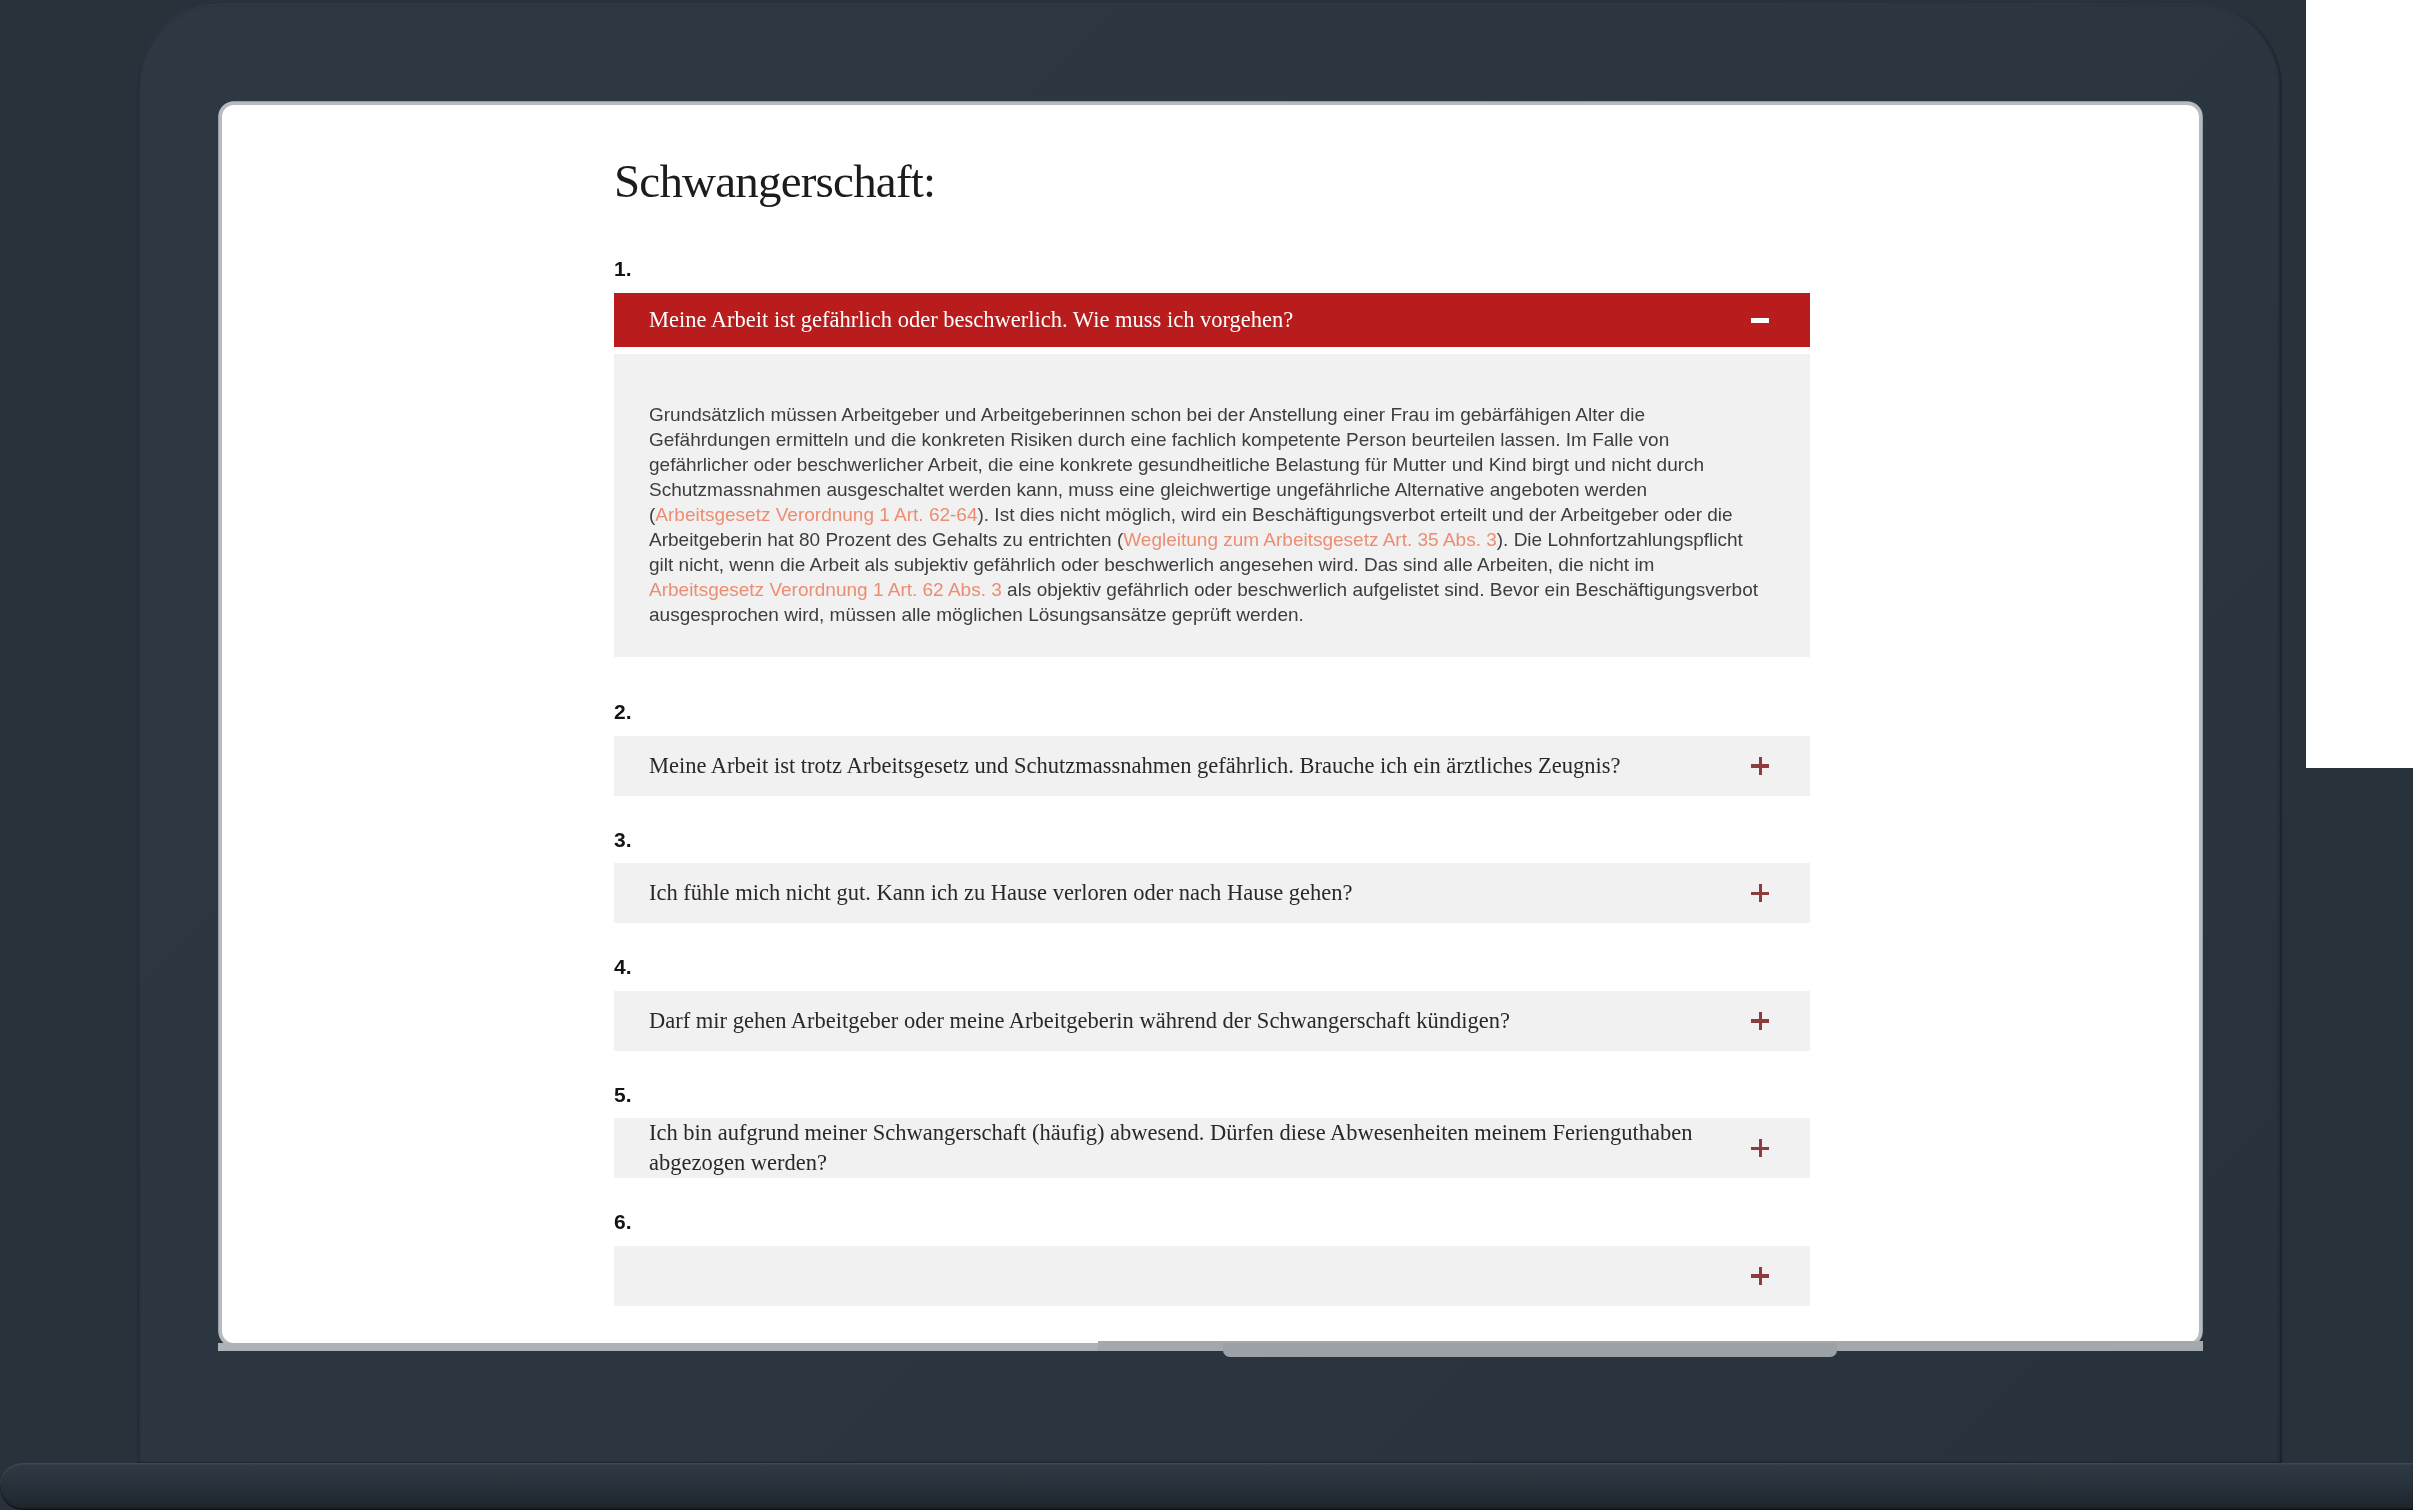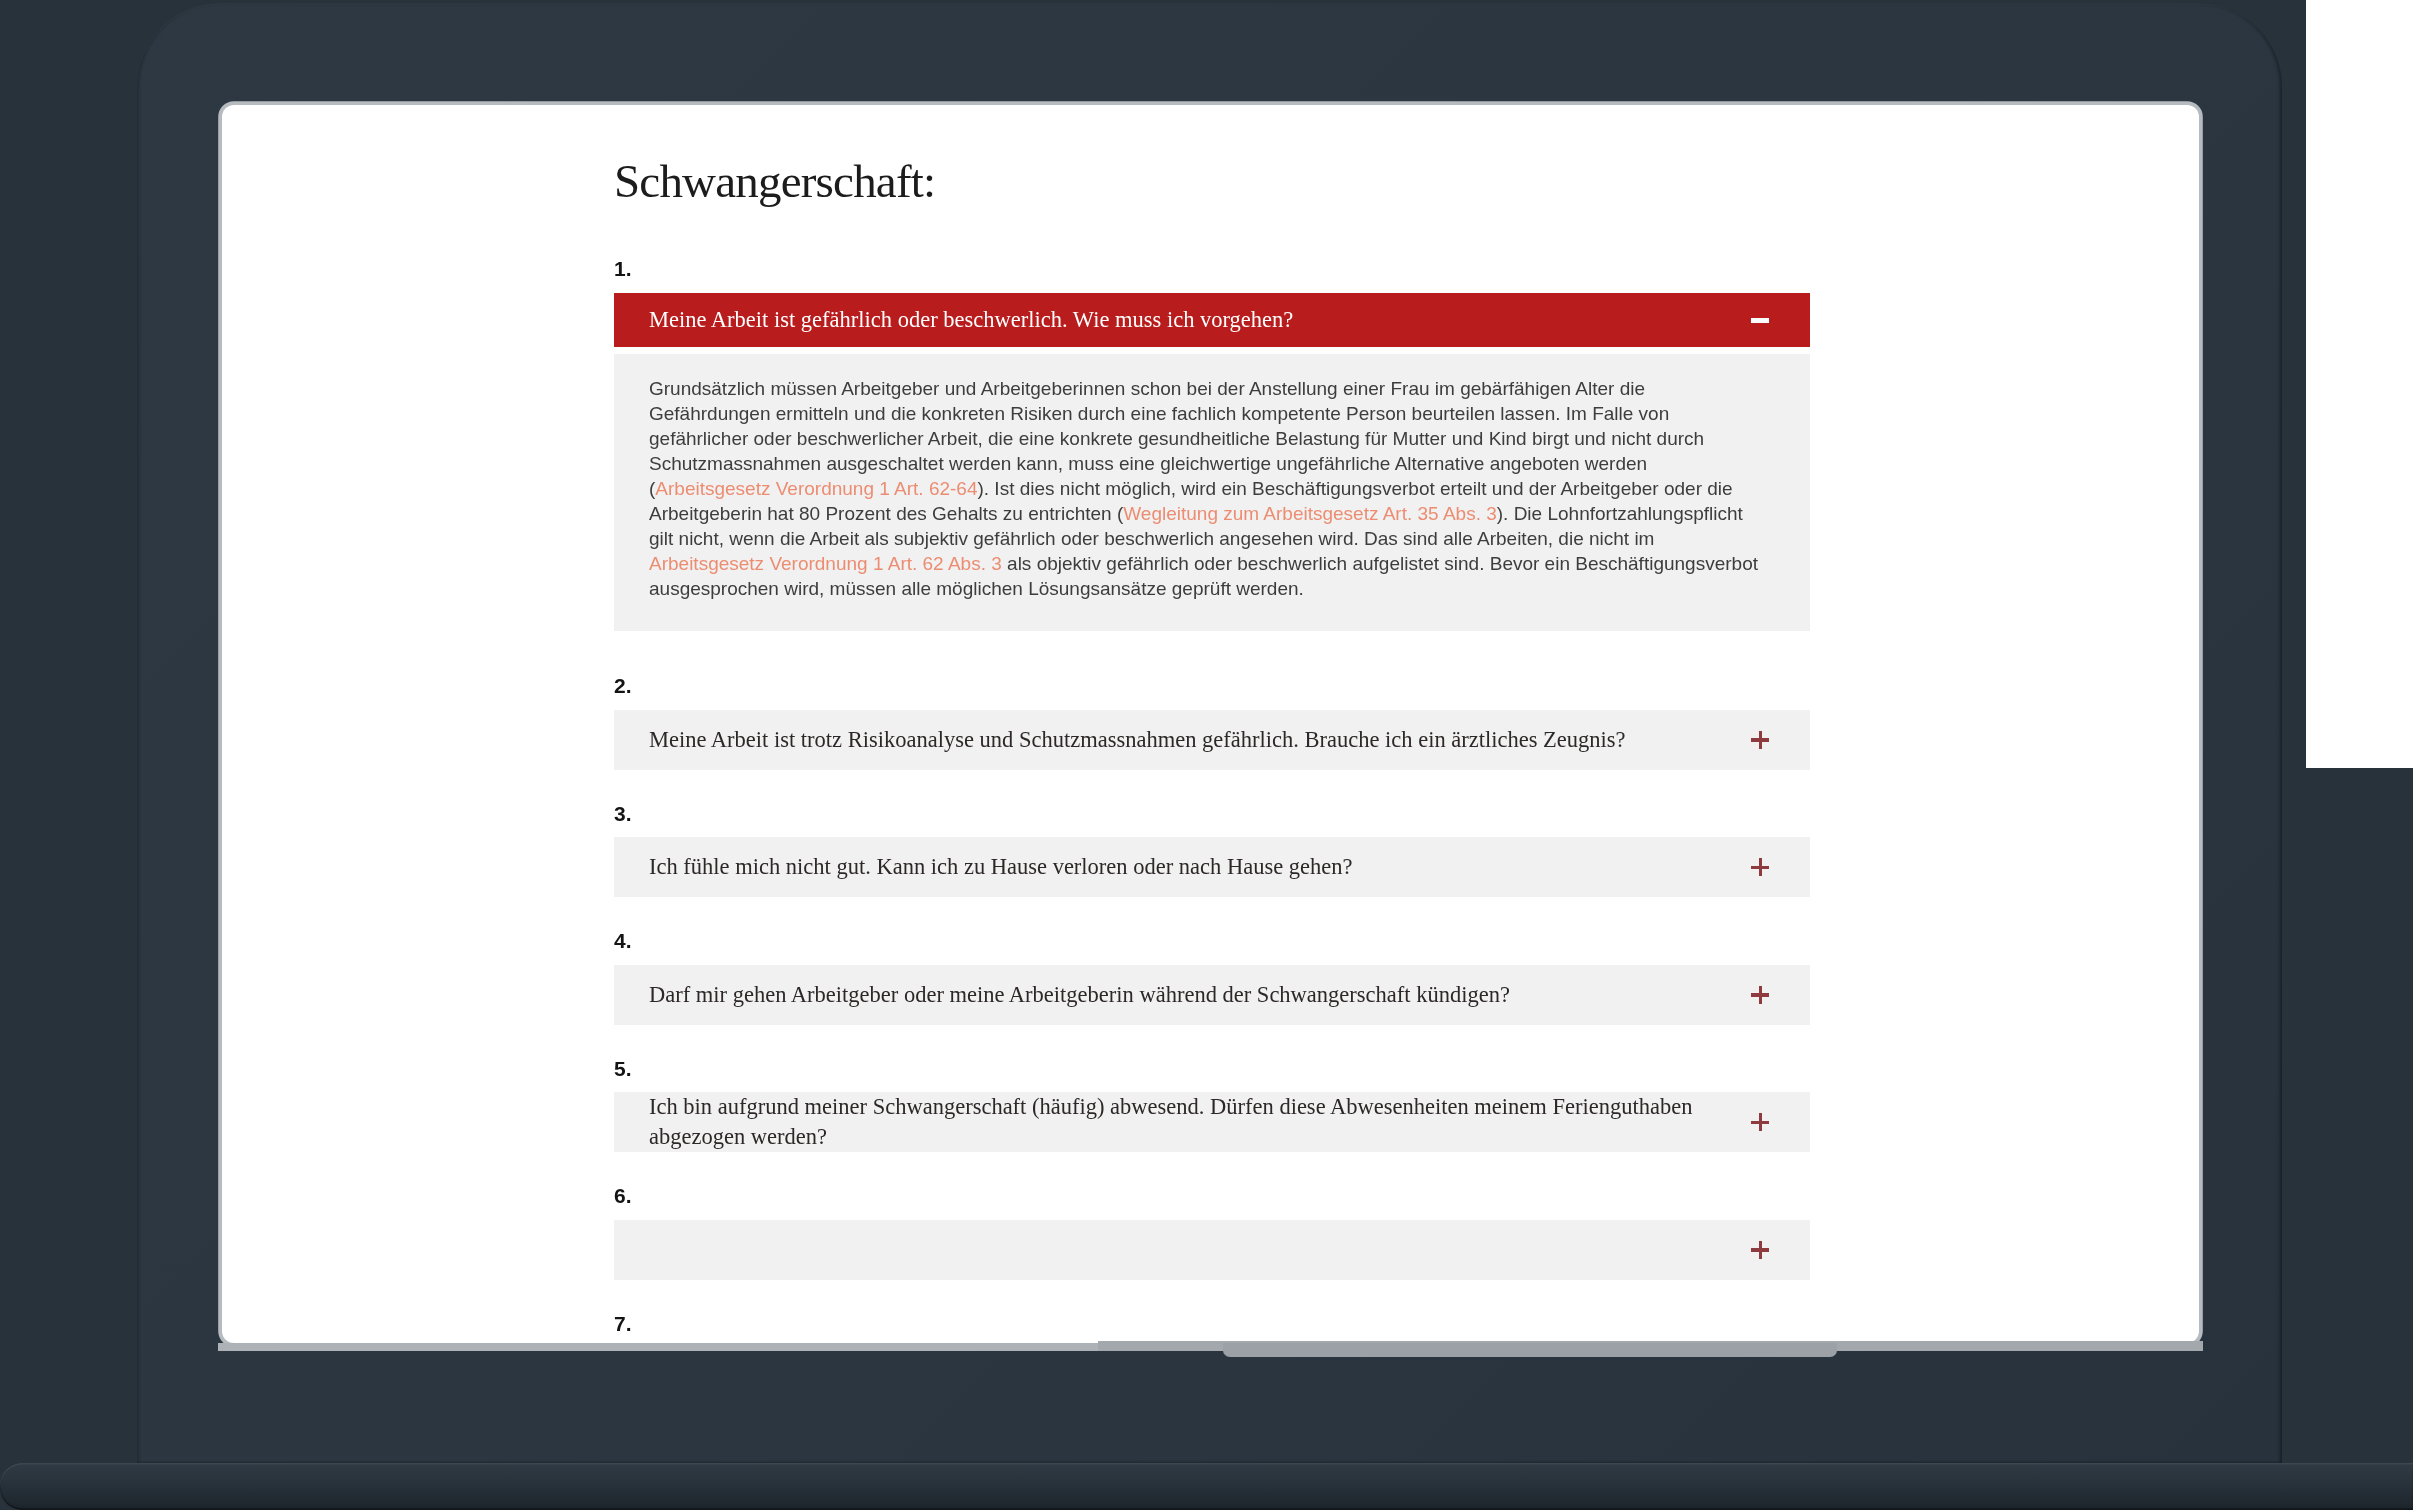--- a/index.html
+++ b/index.html
@@ -89,21 +89,21 @@
   .icon-plus::after{
     content:"";position:absolute;left:7.5px;top:0;width:3.8px;height:18px;
     background:#8e3b40;
   }
   .icon-minus::before{
     content:"";position:absolute;left:0;top:7.5px;width:18px;height:4.5px;
     background:#ffffff;
   }
   .faq-answer{
     background:#f1f1f1;
-    padding:22px 44px 30px 35px;
+    padding:48px 44px 30px 35px;
     margin:0 0 44px 0;
     font-family:"Liberation Sans", sans-serif;
     font-size:19px;line-height:25px;color:#3d3d3d;
   }
   .faq-answer a{
     color:#ec8d72;text-decoration:none;cursor:pointer;
   }
 </style>
 </head>
 <body>
@@ -121,21 +121,21 @@
           <div class="faq-number">1.</div>
           <div class="faq-header">
             <span class="q">Meine Arbeit ist gefährlich oder beschwerlich. Wie muss ich vorgehen?</span>
             <span class="toggle icon-minus"></span>
           </div>
           <div class="faq-answer"><span>Grundsätzlich müssen Arbeitgeber und Arbeitgeberinnen schon bei der Anstellung einer Frau im gebärfähigen Alter die Gefährdungen ermitteln und die konkreten Risiken durch eine fachlich kompetente Person beurteilen lassen. Im Falle von gefährlicher oder beschwerlicher Arbeit, die eine konkrete gesundheitliche Belastung für Mutter und Kind birgt und nicht durch Schutzmassnahmen ausgeschaltet werden kann, muss eine gleichwertige ungefährliche Alternative angeboten werden (</span><a>Arbeitsgesetz Verordnung 1 Art. 62-64</a><span>). Ist dies nicht möglich, wird ein Beschäftigungsverbot erteilt und der Arbeitgeber oder die Arbeitgeberin hat 80 Prozent des Gehalts zu entrichten (</span><a>Wegleitung zum Arbeitsgesetz Art. 35 Abs. 3</a><span>). Die Lohnfortzahlungspflicht gilt nicht, wenn die Arbeit als subjektiv gefährlich oder beschwerlich angesehen wird. Das sind alle Arbeiten, die nicht im </span><a>Arbeitsgesetz Verordnung 1 Art. 62 Abs. 3</a><span> als objektiv gefährlich oder beschwerlich aufgelistet sind. Bevor ein Beschäftigungsverbot ausgesprochen wird, müssen alle möglichen Lösungsansätze geprüft werden.</span></div>
         </div>
         <div class="faq-item">
           <div class="faq-number">2.</div>
           <div class="faq-header">
-            <span class="q">Meine Arbeit ist trotz Risikoanalyse und Schutzmassnahmen gefährlich. Brauche ich ein ärztliches Zeugnis?</span>
+            <span class="q">Meine Arbeit ist trotz Arbeitsgesetz und Schutzmassnahmen gefährlich. Brauche ich ein ärztliches Zeugnis?</span>
             <span class="toggle icon-plus"></span>
           </div>
         </div>
         <div class="faq-item">
           <div class="faq-number">3.</div>
           <div class="faq-header">
             <span class="q">Ich fühle mich nicht gut. Kann ich zu Hause verloren oder nach Hause gehen?</span>
             <span class="toggle icon-plus"></span>
           </div>
         </div>

